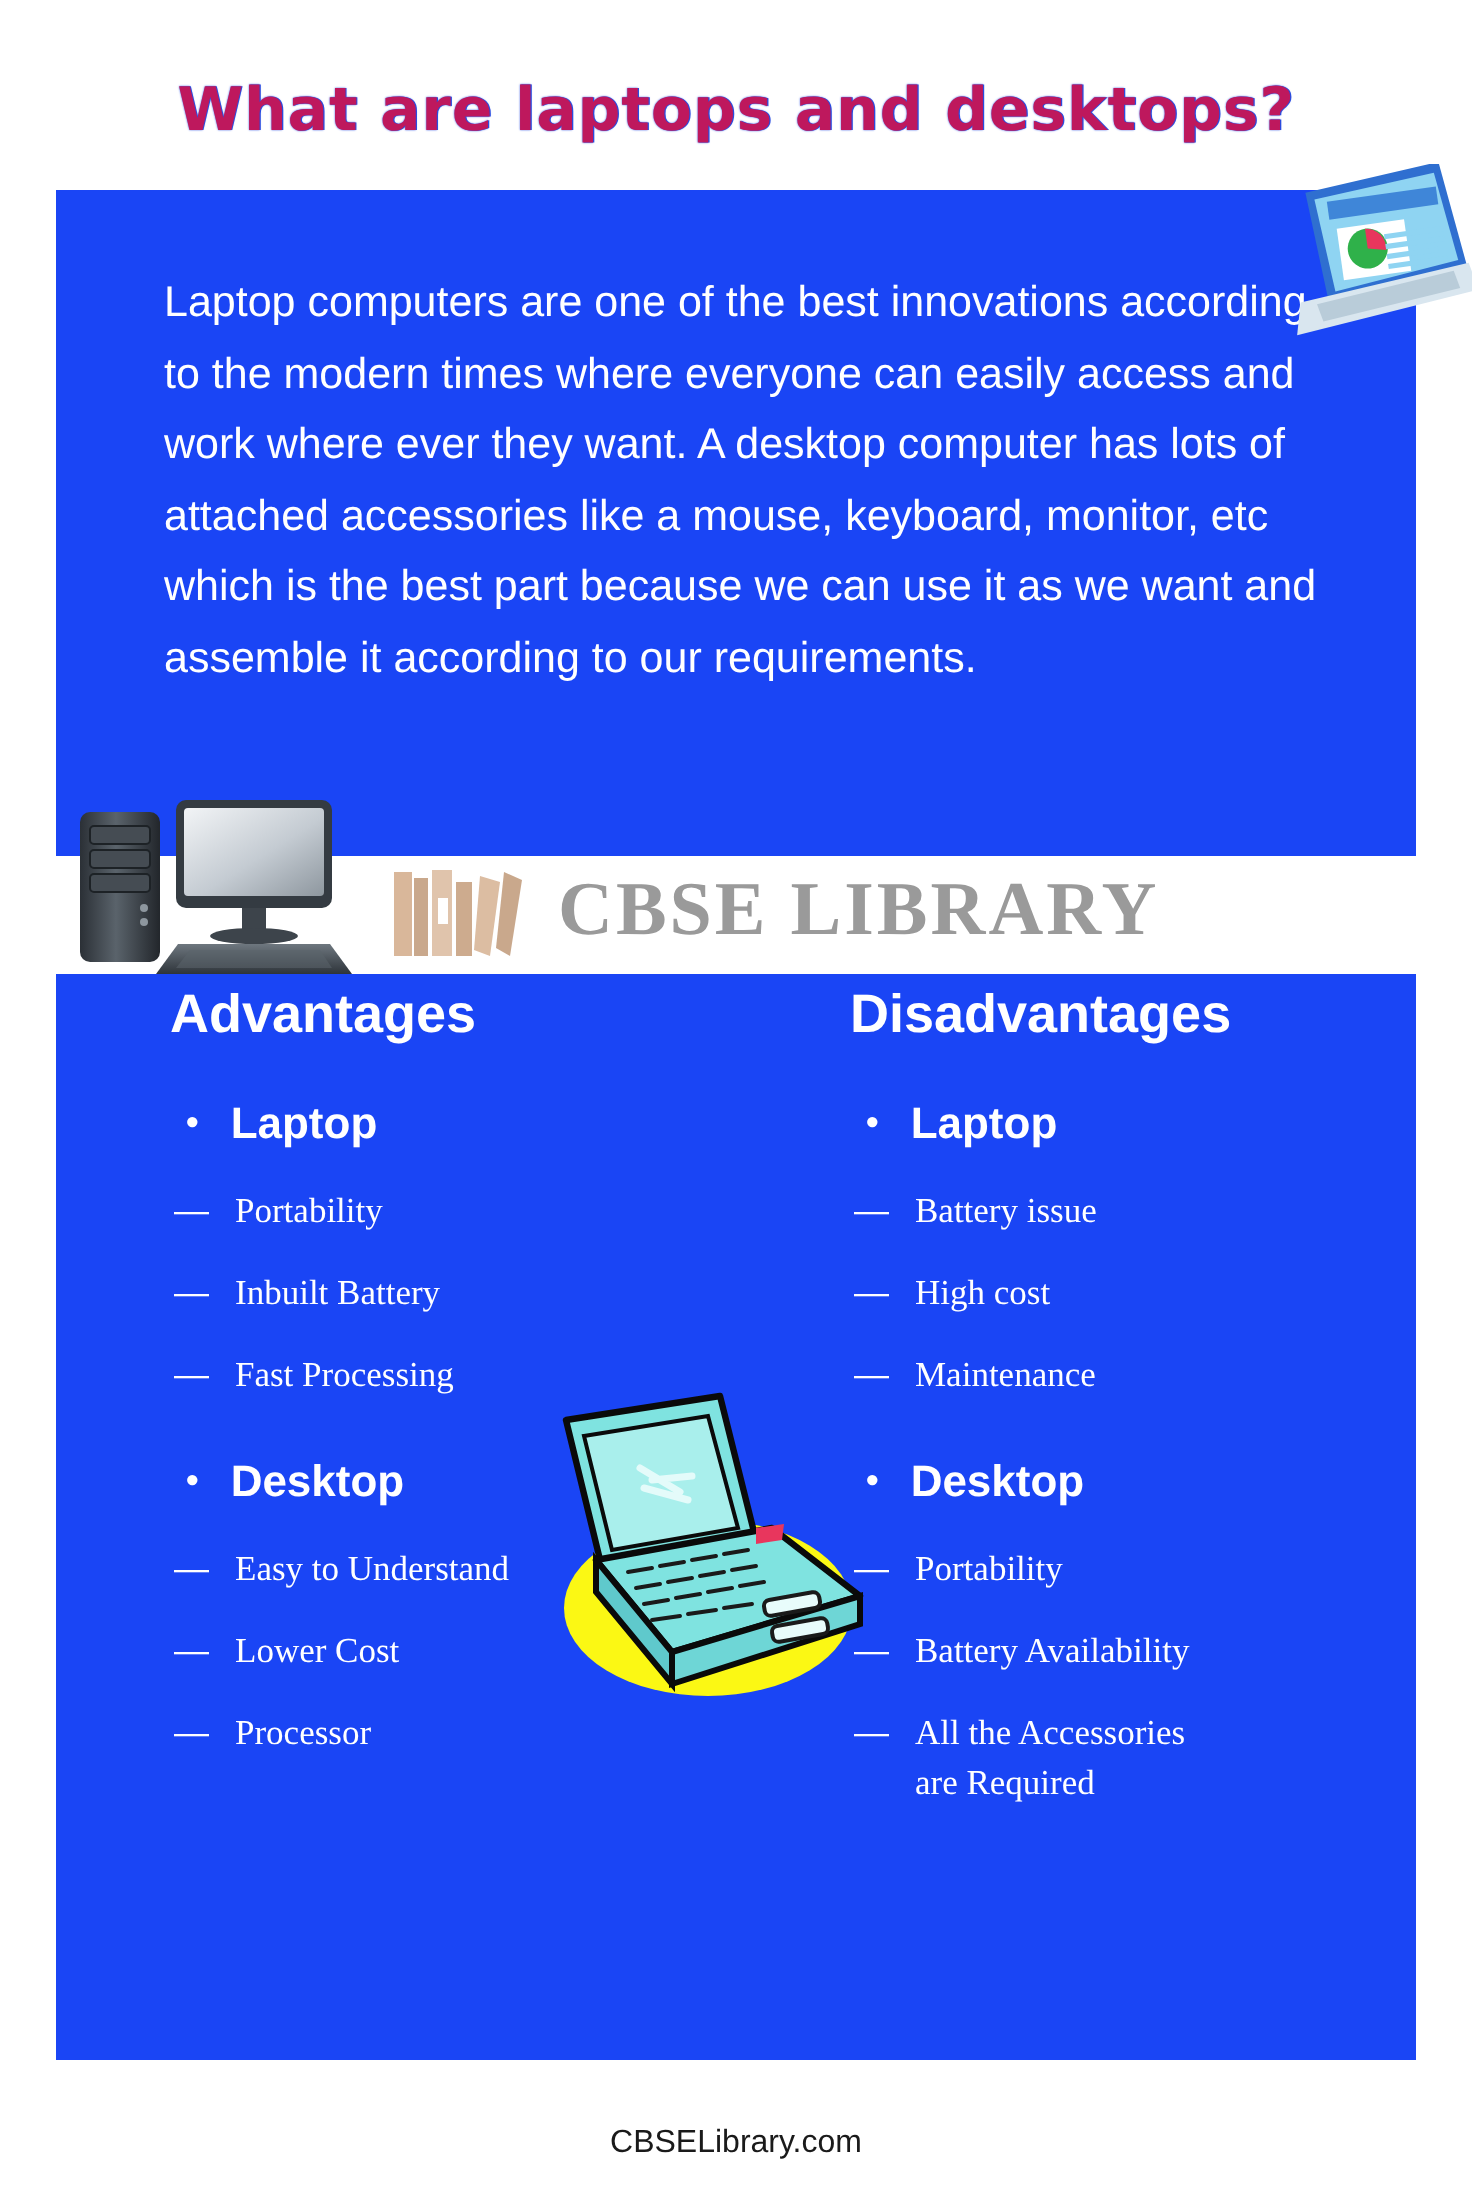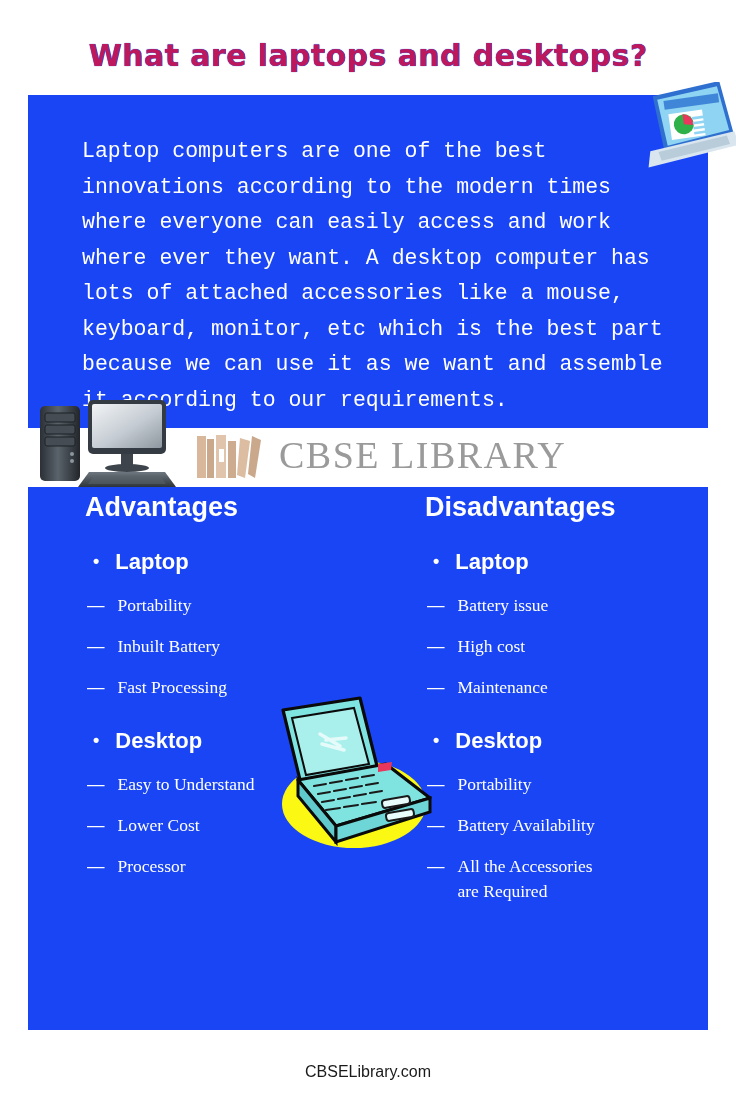--- a/index.html
+++ b/index.html
@@ -51,39 +51,39 @@
 
   
   .intro-text {
     position: absolute;
     left: 82px;
     top: 134px;
     width: 586px;
     color: #ffffff;
     font-size: 21.5px;
     line-height: 35.5px;
-    font-family: Liberation Mono, monospace;
+    font-family: Liberation Sans, sans-serif;
   }
 
   
   .logo-band {
     position: absolute;
     left: 195px;
     top: 424px;
     width: 420px;
     height: 62px;
     display: flex;
     align-items: center;
     gap: 16px;
   }
   .logo-books { width: 68px; height: 46px; flex: none; }
   .logo-text {
     font-family: "Liberation Serif", serif;
     font-size: 38px;
-    font-weight: normal;
+    font-weight: bold;
     color: #9a9a9a;
     letter-spacing: 1.5px;
     white-space: nowrap;
   }
 
   
   .desktop-art {
     position: absolute;
     left: 34px;
     top: 392px;

